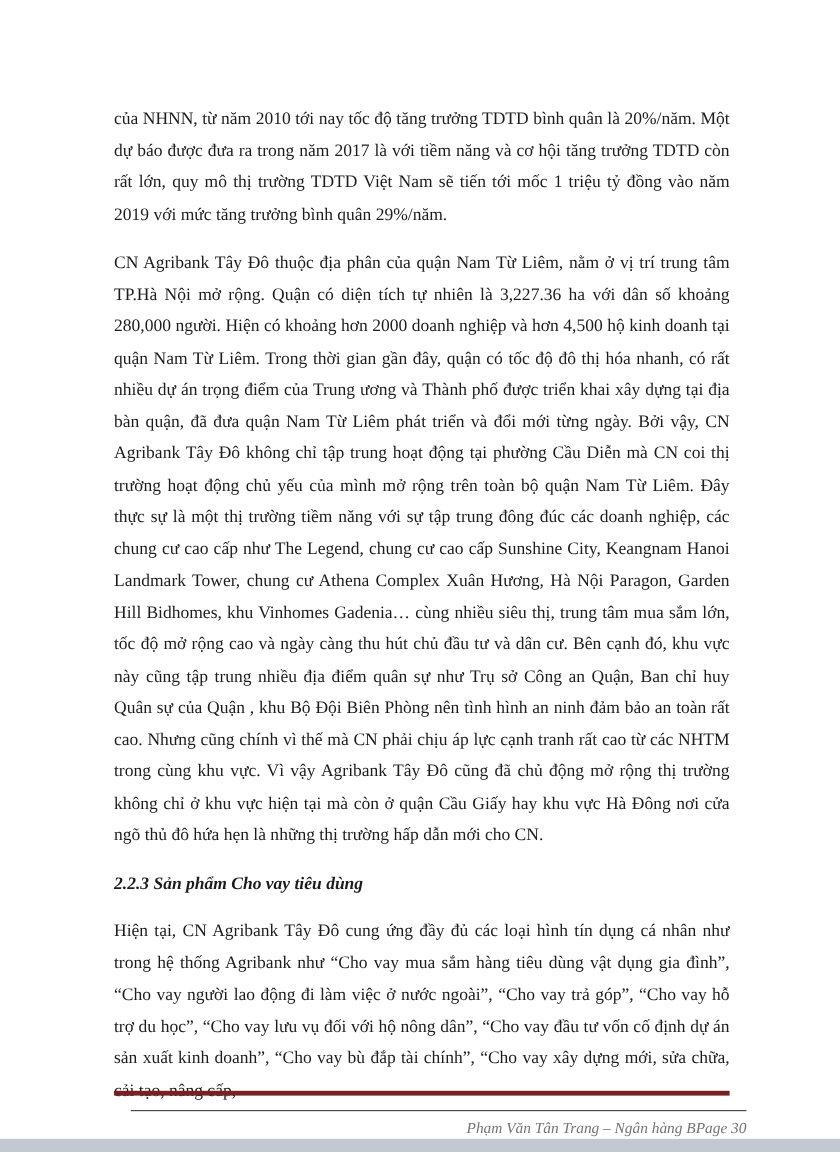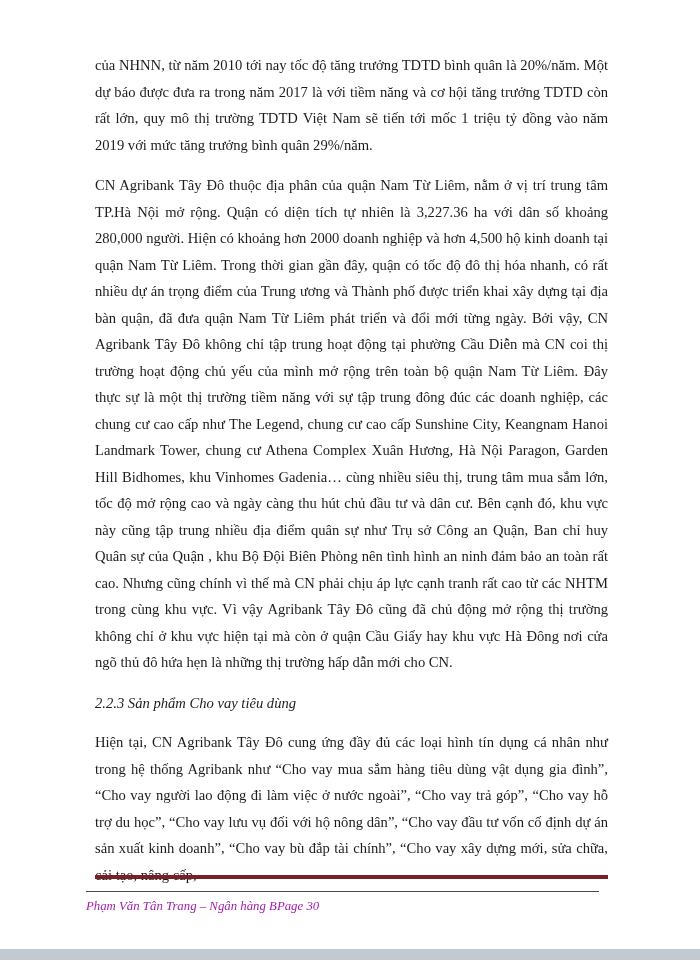--- a/index.html
+++ b/index.html
@@ -12,62 +12,63 @@
     background: #ffffff;
     font-family: "Liberation Serif", "DejaVu Serif", serif;
     color: #1c1c1c;
     position: relative;
     overflow: hidden;
   }
   .page {
     position: absolute;
     inset: 0;
     background: #ffffff;
+    margin-top: 34px;
   }
   .content {
     position: absolute;
     left: 95px;
     width: 513px;
     top: 52px;
     text-align: justify;
     font-size: 14.6px;
     line-height: 26.5px;
   }
   .content p {
     margin: 0 0 14px 0;
   }
   .section-heading {
-    font-weight: normal;
+    font-weight: bold;
     font-style: italic;
     font-size: 14.6px;
     line-height: 26.5px;
     margin: 6px 0 13px 0;
     text-align: left;
   }
   .red-rule {
     position: absolute;
     left: 95px;
     width: 513px;
     top: 875px;
     height: 4px;
     background: var(--accent-line, #7a1f24);
   }
   .footer {
     position: absolute;
-    left: 86px;
+    left: 109px;
     width: 513px;
     top: 891px;
     border-top: 1px solid #4a4a4a;
     padding-top: 6px;
     display: flex;
-    justify-content: flex-start;
+    justify-content: flex-end;
     font-style: italic;
     font-size: 12.8px;
     line-height: 16px;
-    color: #a21caf;
+    color: #737373;
   }
   .page-edge {
     position: absolute;
     left: 0;
     right: 0;
     bottom: 0;
     height: 11px;
     background: var(--page-edge, #c2c9d0);
   }
 </style>

